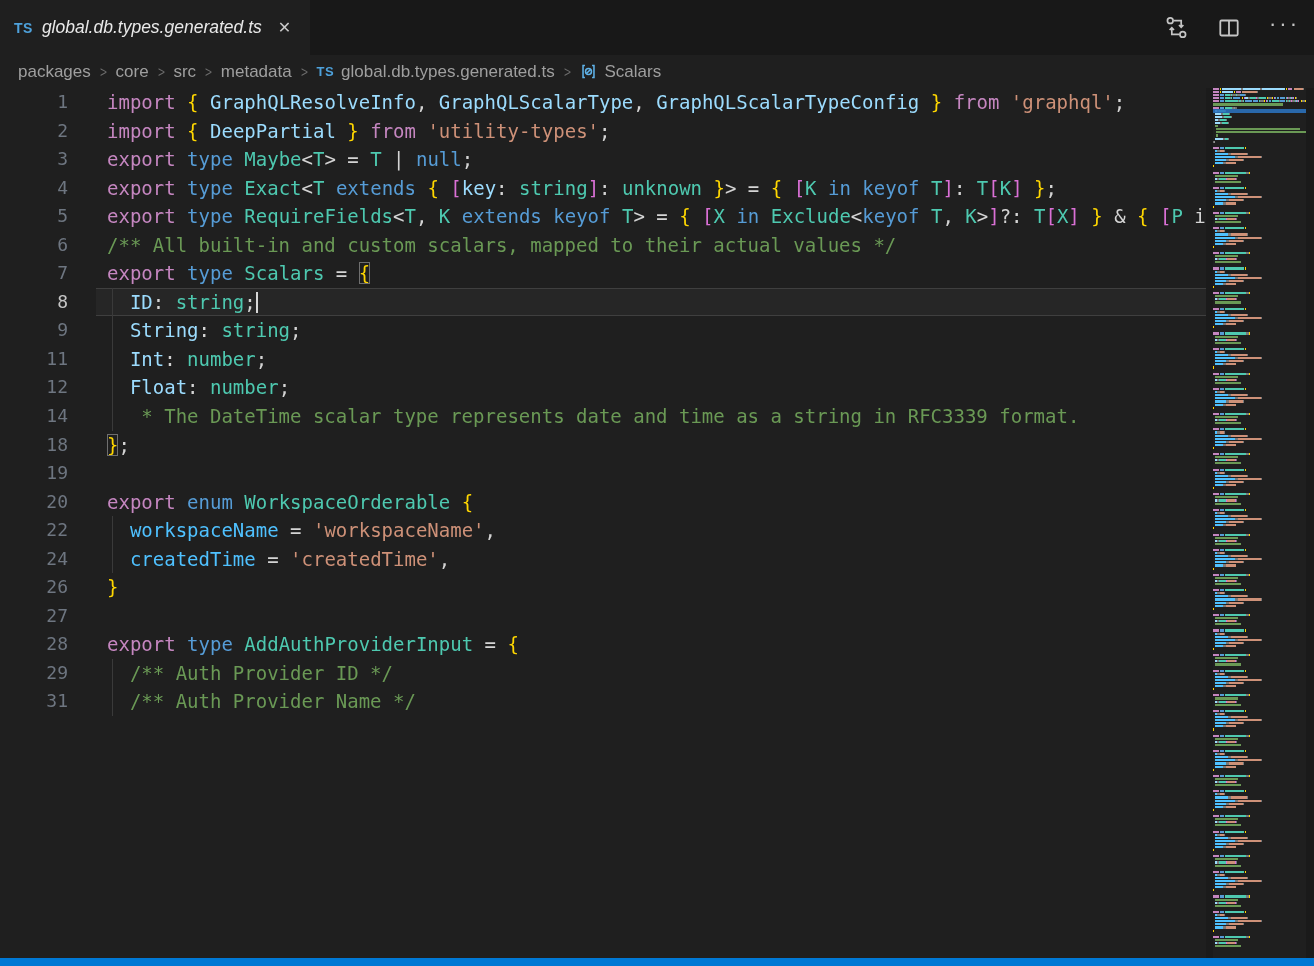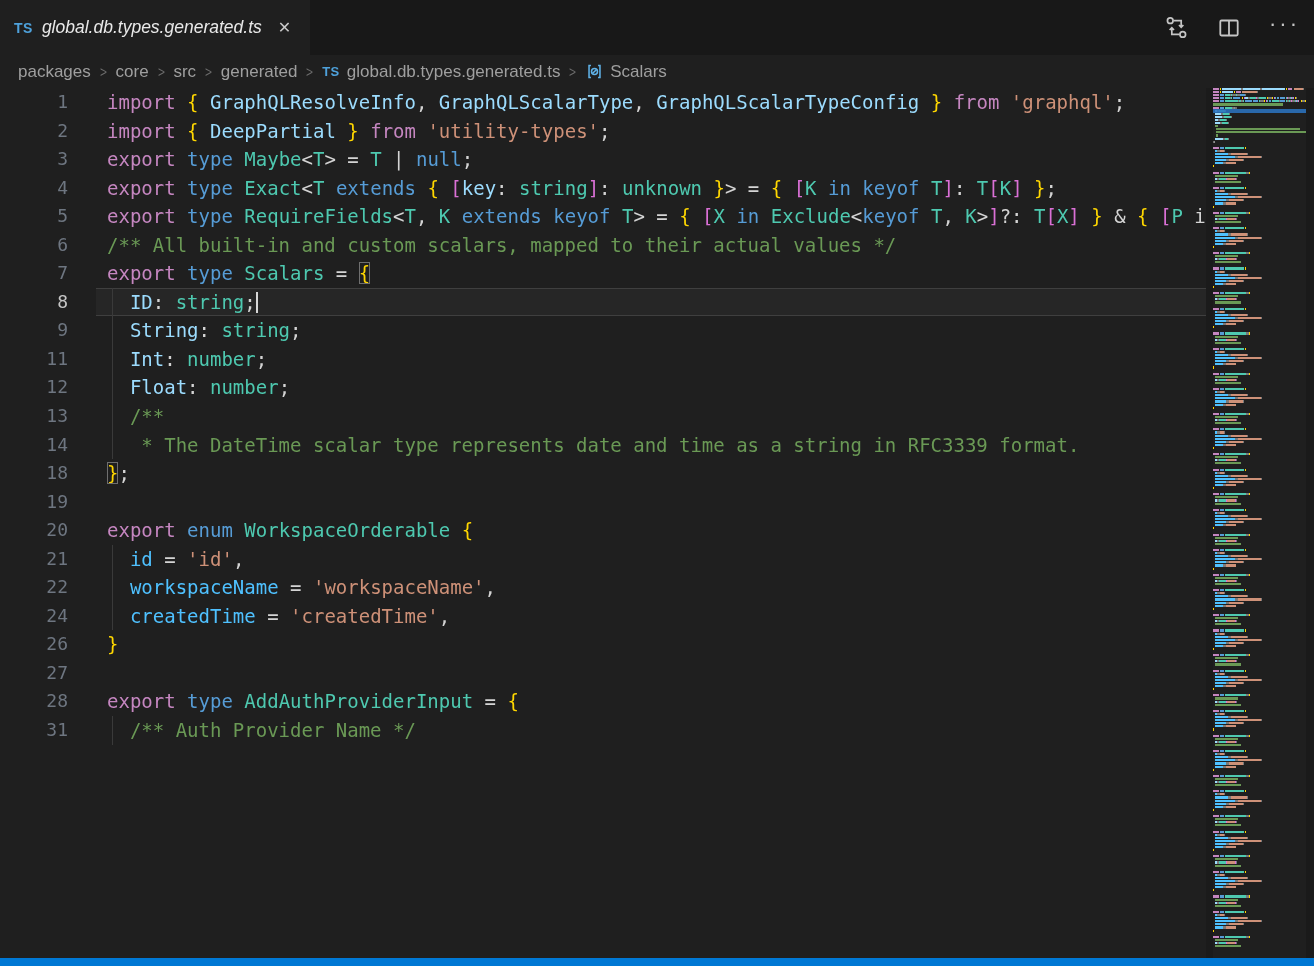--- a/index.html
+++ b/index.html
@@ -105,21 +105,21 @@
       <span class="bc-sep">&gt;</span>
       <span class="bc-item">
         <span>core</span>
       </span>
       <span class="bc-sep">&gt;</span>
       <span class="bc-item">
         <span>src</span>
       </span>
       <span class="bc-sep">&gt;</span>
       <span class="bc-item">
-        <span>generated</span>
+        <span>metadata</span>
       </span>
       <span class="bc-sep">&gt;</span>
       <span class="bc-item">
         <span class="ts-badge">TS</span>
         <span>global.db.types.generated.ts</span>
       </span>
       <span class="bc-sep">&gt;</span>
       <span class="bc-item">
         <span class="bc-sym">
           <svg width="19" height="19" viewBox="0 0 16 16" fill="none" stroke="#5fb2e8" stroke-width="1.3">
@@ -174,62 +174,58 @@
         </div>
         <div class="code-row">
           <div class="ln">11</div>
           <div class="code guide"><span class="tk-fg">  </span><span class="tk-va">Int</span><span class="tk-fg">: </span><span class="tk-ty">number</span><span class="tk-fg">;</span></div>
         </div>
         <div class="code-row">
           <div class="ln">12</div>
           <div class="code guide"><span class="tk-fg">  </span><span class="tk-va">Float</span><span class="tk-fg">: </span><span class="tk-ty">number</span><span class="tk-fg">;</span></div>
         </div>
         <div class="code-row">
-          <div class="ln">13</div>
-          <div class="code guide"><span class="tk-fg">  </span><span class="tk-co">/**</span></div>
-        </div>
-        <div class="code-row">
           <div class="ln">14</div>
           <div class="code guide"><span class="tk-fg">   </span><span class="tk-co">* The DateTime scalar type represents date and time as a string in RFC3339 format.</span></div>
         </div>
         <div class="code-row">
           <div class="ln">18</div>
           <div class="code"><span class="tk-bx">}</span><span class="tk-fg">;</span></div>
         </div>
         <div class="code-row">
           <div class="ln">19</div>
           <div class="code"></div>
         </div>
         <div class="code-row">
           <div class="ln">20</div>
           <div class="code"><span class="tk-kw">export</span><span class="tk-fg"> </span><span class="tk-ct">enum</span><span class="tk-fg"> </span><span class="tk-ty">WorkspaceOrderable</span><span class="tk-fg"> </span><span class="tk-b1">{</span></div>
         </div>
         <div class="code-row">
-          <div class="ln">21</div>
-          <div class="code guide"><span class="tk-fg">  </span><span class="tk-en">id</span><span class="tk-fg"> = </span><span class="tk-st">'id'</span><span class="tk-fg">,</span></div>
-        </div>
-        <div class="code-row">
           <div class="ln">22</div>
           <div class="code guide"><span class="tk-fg">  </span><span class="tk-en">workspaceName</span><span class="tk-fg"> = </span><span class="tk-st">'workspaceName'</span><span class="tk-fg">,</span></div>
         </div>
         <div class="code-row">
           <div class="ln">24</div>
           <div class="code guide"><span class="tk-fg">  </span><span class="tk-en">createdTime</span><span class="tk-fg"> = </span><span class="tk-st">'createdTime'</span><span class="tk-fg">,</span></div>
         </div>
         <div class="code-row">
           <div class="ln">26</div>
           <div class="code"><span class="tk-b1">}</span></div>
         </div>
         <div class="code-row">
           <div class="ln">27</div>
           <div class="code"></div>
         </div>
         <div class="code-row">
           <div class="ln">28</div>
           <div class="code"><span class="tk-kw">export</span><span class="tk-fg"> </span><span class="tk-ct">type</span><span class="tk-fg"> </span><span class="tk-ty">AddAuthProviderInput</span><span class="tk-fg"> = </span><span class="tk-b1">{</span></div>
+        </div>
+        <div class="code-row">
+          <div class="ln">29</div>
+          <div class="code guide"><span class="tk-fg">  </span><span class="tk-co">/** Auth Provider ID */</span></div>
         </div>
         <div class="code-row">
           <div class="ln">31</div>
           <div class="code guide"><span class="tk-fg">  </span><span class="tk-co">/** Auth Provider Name */</span></div>
         </div>
       </div>
   </div>
 
   <div class="mm-gap"></div>
   <div class="minimap mm">

